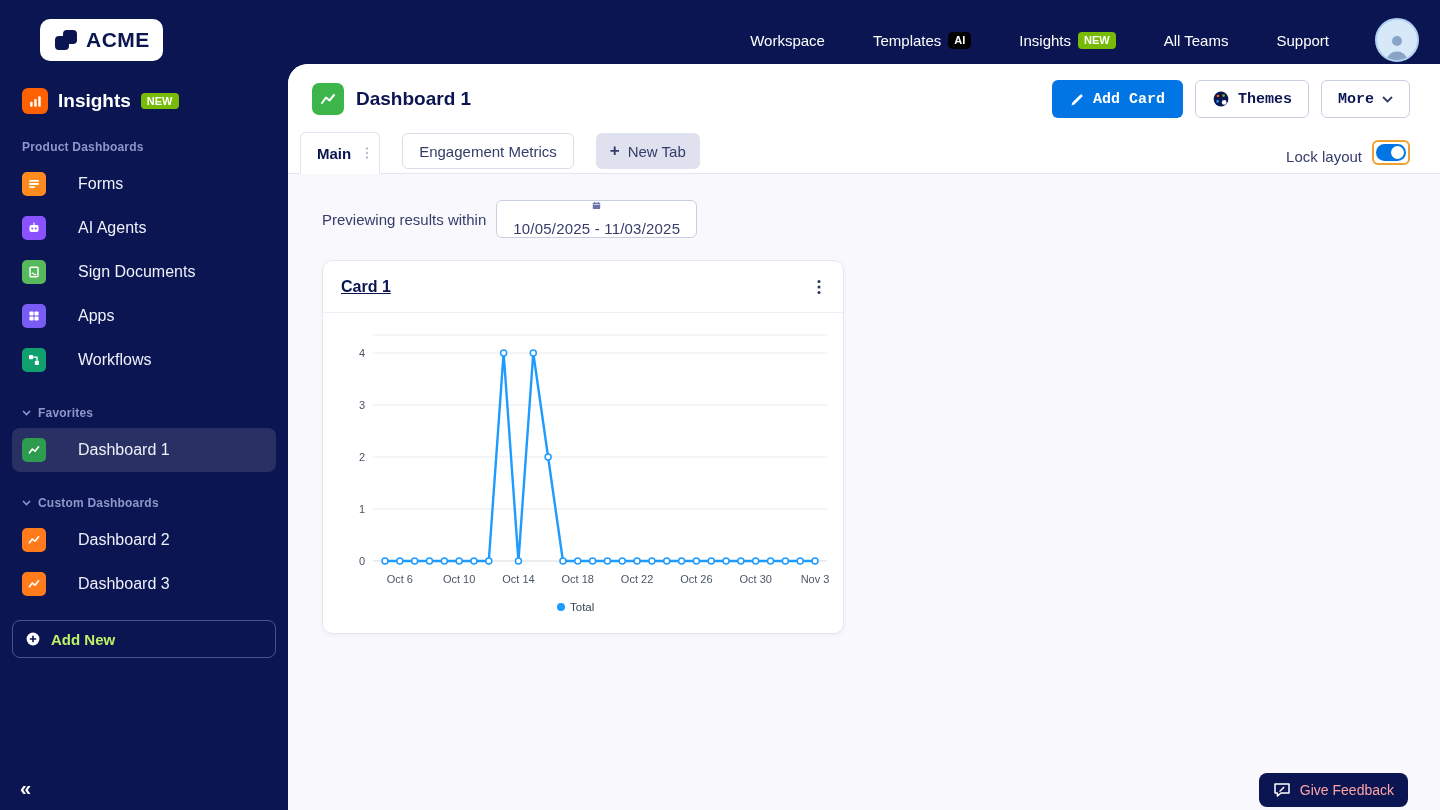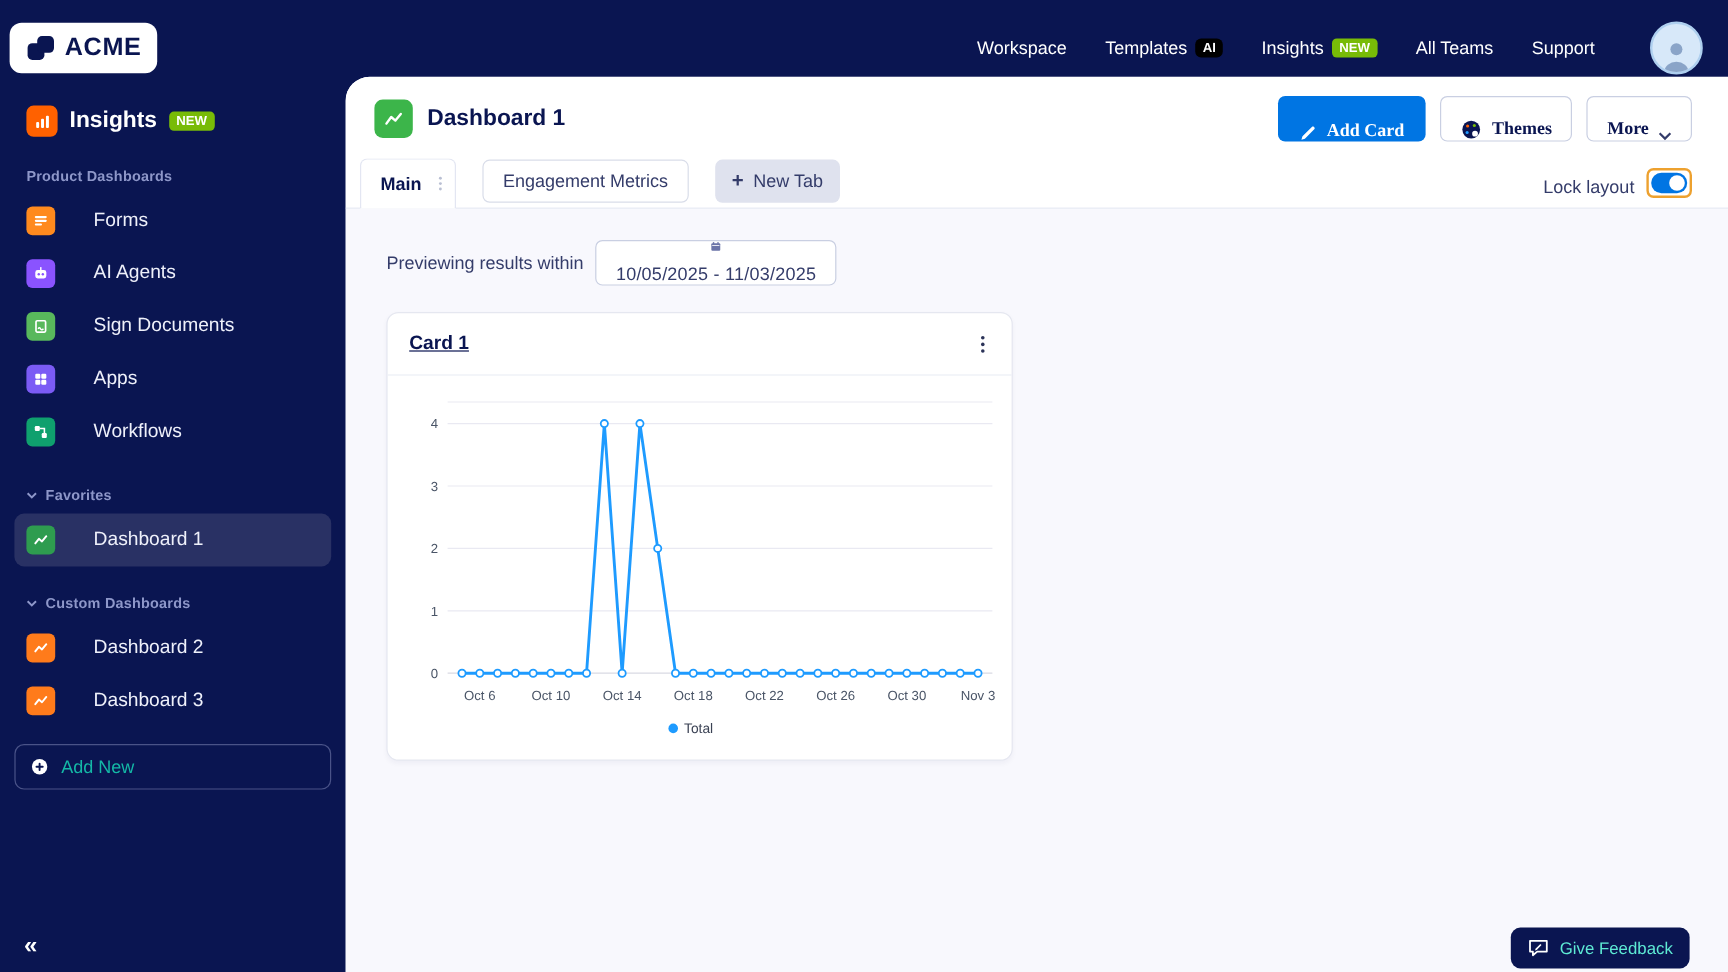--- a/index.html
+++ b/index.html
@@ -10,29 +10,29 @@
     position:relative;
     overflow:hidden;
     color:#0a1551;
   }
   svg { display:block; }
   svg text { font-family:"Liberation Sans", sans-serif; }
 
   
   .topbar {
     height:80px; display:flex; align-items:center; justify-content:space-between;
-    padding:0 21px 0 8px;
+    padding:0 21px 0 40px;
   }
   .logo-box {
     background:#fff; border-radius:10px; height:42px; padding:0 13px;
     display:flex; align-items:center; gap:7px; cursor:pointer;
   }
   .logo-text { font-size:21px; font-weight:800; color:#0a1551; letter-spacing:.5px; }
   .topnav { display:flex; align-items:center; gap:32px; }
-  .topnav a { color:#fff; font-size:15px; font-weight:500; text-decoration:none; display:flex; align-items:center; gap:7px; cursor:pointer; }
+  .topnav a { color:#fff; font-size:15px; font-weight:500; text-decoration:none; display:flex; gap:7px; cursor:pointer;margin-left:16px; }
   .badge-ai { background:#000; color:#fff; font-size:11px; font-weight:700; border-radius:5px; padding:2px 6px; }
   .badge-new { background:#78bb07; color:#fff; font-size:11px; font-weight:700; border-radius:4px; padding:2px 6px; }
   .avatar {
     width:44px; height:44px; border-radius:50%; background:#d7e8f9;
     border:2px solid #aecfef; margin-left:14px; display:flex; align-items:flex-end; justify-content:center;
     overflow:hidden; cursor:pointer;
   }
 
   
   .sidebar {
@@ -54,37 +54,37 @@
   .side-icon {
     width:24px; height:24px; border-radius:5px; display:flex; align-items:center; justify-content:center;
     flex:0 0 auto;
   }
   .side-label { color:#eef0fa; font-size:16px; font-weight:500; }
   .add-new {
     margin-top:14px; height:38px; border:1px solid #4a5388; border-radius:8px;
     display:flex; align-items:center; gap:10px; padding-left:12px; cursor:pointer; background:transparent;
     width:100%;
   }
-  .add-new span { color:#14b8a6; font-size:15px; font-weight:400; }
+  .add-new span { color:#bef264; font-size:15px; font-weight:700; }
   .collapse {
     position:absolute; left:20px; bottom:10px; color:#fff; font-size:20px; font-weight:700; cursor:pointer;
   }
 
   
   .main {
     position:absolute; top:64px; left:288px; right:0; bottom:0;
     background:#fff; border-top-left-radius:20px; overflow:hidden;
     display:flex; flex-direction:column;
   }
   .panel-head { padding:16px 30px 0 24px; background:#fff; }
   .title-row { display:flex; align-items:center; }
   .dash-icon { width:32px; height:32px; border-radius:7px; background:#3cb54a; display:flex; align-items:center; justify-content:center; }
   .dash-title { font-size:19px; font-weight:700; color:#0a1551; margin-left:12px; }
   .head-buttons { margin-left:auto; display:flex; gap:12px; }
-  .btn { height:38px; border-radius:6px; display:flex; align-items:flex-end; gap:8px; padding:0 16px; font-size:15px; cursor:pointer; border:none; font-family:Liberation Serif, serif; }
+  .btn { height:38px; border-radius:6px; display:flex; align-items:center; gap:8px; padding:0 16px; font-size:15px; cursor:pointer; border:none; font-family:Liberation Mono, monospace; }
   .btn-primary { background:#0075e3; color:#fff; font-weight:700; padding:0 18px; }
   .btn-light { background:#fff; color:#0a1551; font-weight:600; border:1px solid #c9cfe2; }
 
   .tabs-row {
     display:flex; align-items:flex-end; padding:14px 30px 0 12px;
     border-bottom:1px solid #e3e6f2;
   }
   .tab-active {
     background:#fff; border:1px solid #e3e6f2; border-bottom:1px solid #fff; margin-bottom:-1px;
     border-radius:6px 6px 0 0; height:42px; display:flex; align-items:center; gap:14px;
@@ -119,21 +119,21 @@
     margin:22px 0 0 34px; width:522px; background:#fff; border:1px solid #e5e7f0; border-radius:10px;
     box-shadow:0 2px 4px rgba(10,21,81,.04);
     text-decoration:underline;
   }
   .card-head { height:52px; display:flex; align-items:center; justify-content:space-between; padding:0 18px; border-bottom:1px solid #eceef5; }
   .card-title { font-size:16px; font-weight:700; color:#0a1551; }
   .kebab { cursor:pointer; padding:4px; }
   .card-body { padding:8px 8px 12px; }
 
   .feedback-btn {
-    position:absolute; right:32px; bottom:3px; background:#0a1551; color:#5eead4; border:none;
+    position:absolute; right:32px; bottom:3px; background:#0a1551; color:#fca5a5; border:none;
     border-radius:8px; height:34px; display:flex; align-items:center; gap:9px; padding:0 14px;
     font-size:14px; font-weight:500; cursor:pointer; font-family:inherit;
   }
 </style>
 </head>
 <body>
 
 <header class="topbar">
   <div class="logo-box">
     <svg width="26" height="26" viewBox="0 0 26 26">

